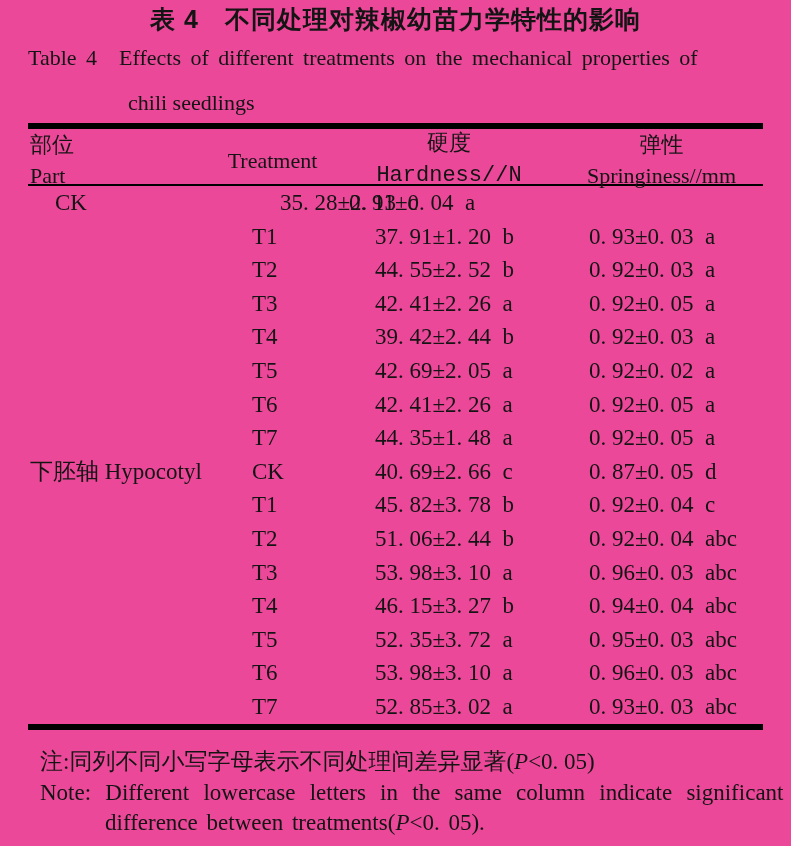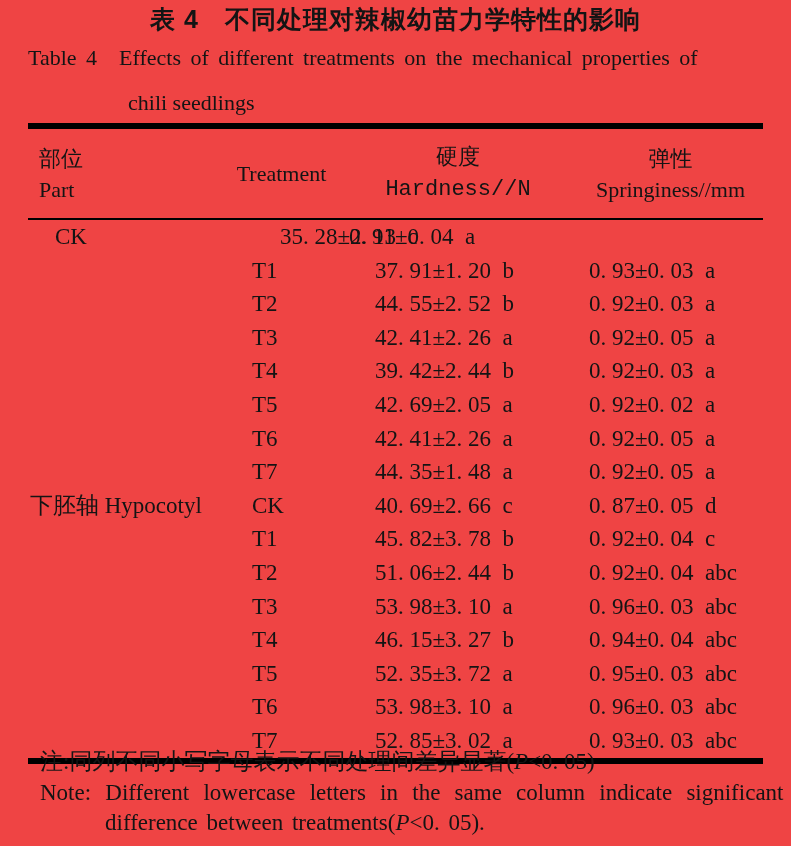--- a/index.html
+++ b/index.html
@@ -4,21 +4,21 @@
 <style>
   html, body {
     margin: 0;
     padding: 0;
     background: #ffffff;
   }
   .page {
     position: relative;
     width: 791px;
     height: 846px;
-    background: #ef4444;
+    background: #ec4899;
     color: #141414;
     font-family: "Liberation Serif", "DejaVu Serif", serif;
     overflow: hidden;
   }
   
   .title-cn {
     position: absolute;
     top: 4px;
     left: 0;
     width: 791px;
@@ -55,24 +55,23 @@
     top: 123px;
     left: 28px;
     width: 735px;
   }
   .rule { width: 735px; background: #000000; }
   .rule.thick { height: 6px; }
   .rule.thin { height: 2px; }
   .thead {
     display: grid;
     grid-template-columns: 197px 95px 240px 203px;
-    height: 89px;
+    height: 55px;
     align-items: center;
     font-size: 22px;
-    margin-left: 9px;
   }
   .th { text-align: center; }
   .th div { line-height: 31px; white-space: nowrap; }
   .th.part { text-align: left; padding-left: 2px; }
   .th.hard { padding-left: 18px; font-family: Liberation Mono, monospace; }
   .tbody {
     font-size: 23px;
   }
   .tr {
     display: grid;

